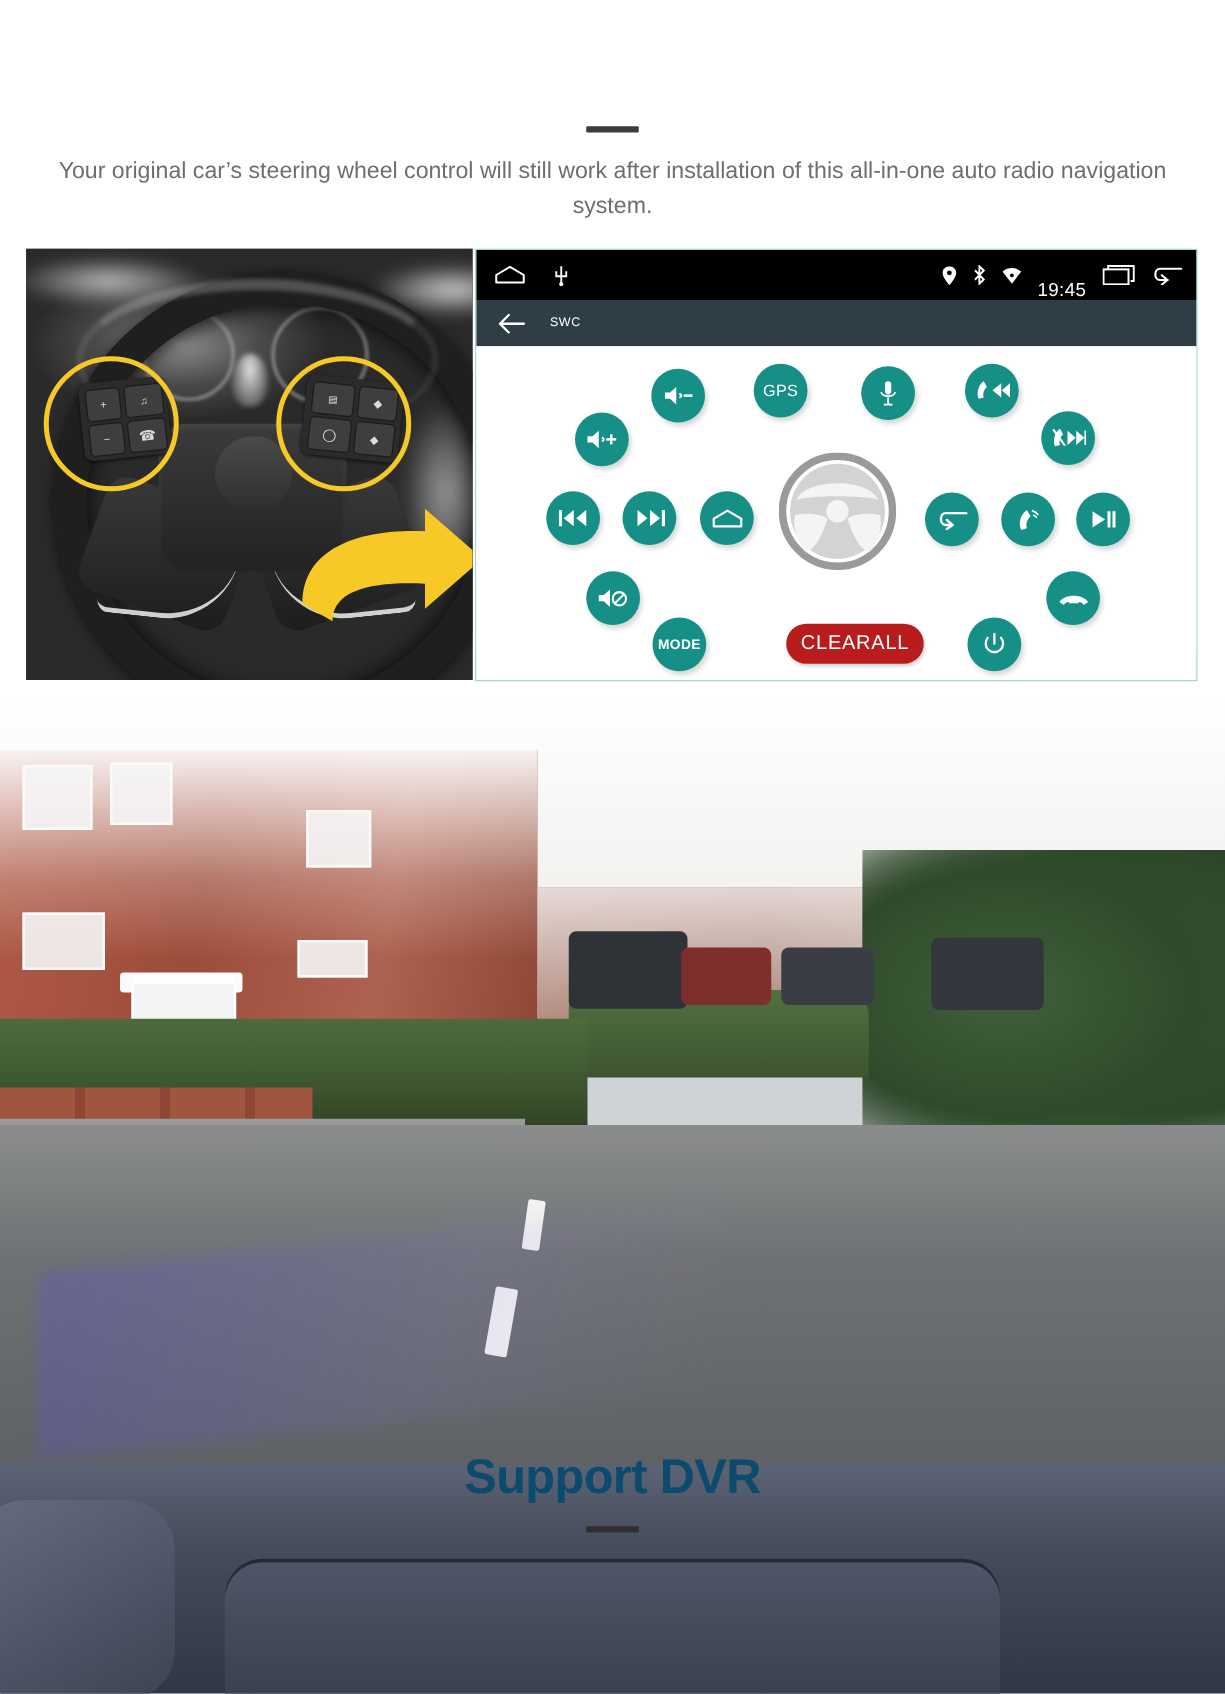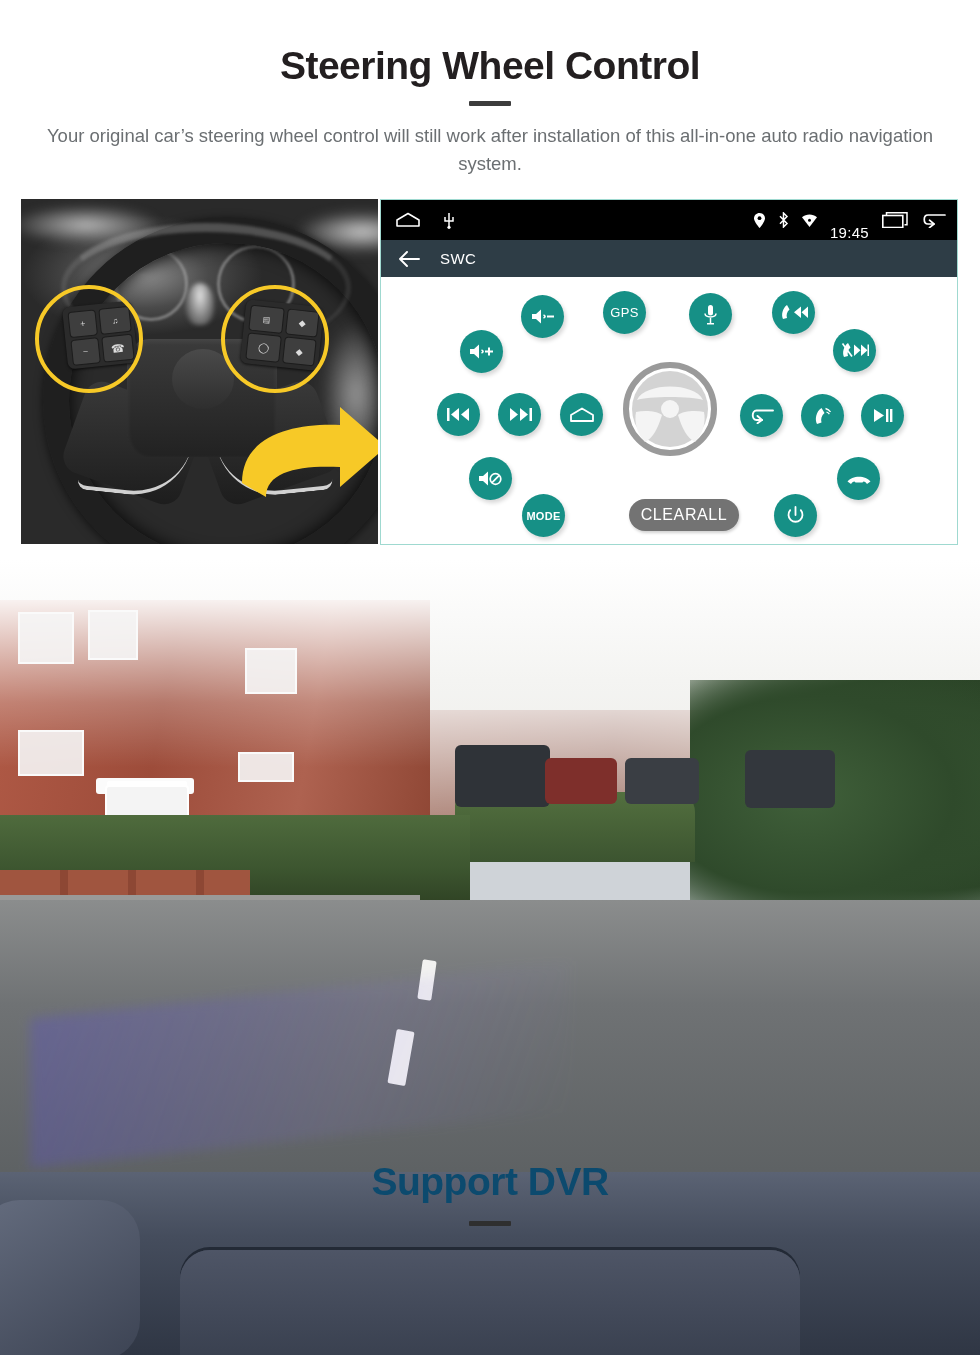--- a/index.html
+++ b/index.html
@@ -89,34 +89,34 @@
   .swc-screen{
     position:absolute;left:380px;top:199px;width:578px;height:346px;
     background:#fff;border:1px solid #9fd9d0;box-sizing:border-box;overflow:hidden;
   }
   .statusbar{position:absolute;left:0;top:0;width:578px;height:40px;background:#000;}
   .sb-left{position:absolute;left:14px;top:0;height:40px;display:flex;align-items:center;gap:22px;}
   .sb-right{position:absolute;right:12px;top:0;height:40px;display:flex;align-items:center;gap:13px;}
   .sb-time{color:#fff;font-size:15px;letter-spacing:.3px;margin-top:24px;}
   .appbar{position:absolute;left:0;top:40px;width:578px;height:37px;background:#2e3d46;
     display:flex;align-items:center;}
-  .appbar-title{color:#fff;font-size:15px;margin-left:20px;letter-spacing:.4px;}
+  .appbar-title{color:#fff;font-size:10px;margin-left:20px;letter-spacing:.4px;}
   .swc-canvas{position:absolute;left:0;top:77px;width:578px;height:244px;background:#fff;}
 
   .rbtn{
     position:absolute;border-radius:50%;background:#169086;
     display:flex;align-items:center;justify-content:center;
     box-shadow:2px 3px 4px rgba(0,0,0,.16);
     color:#fff;
   }
   .rbtn.sm{width:43px;height:43px;}
   .rbtn-label{font-size:11px;font-weight:bold;letter-spacing:.3px;color:#fff;}
   .rbtn svg{display:block;}
   .clearall{
-    position:absolute;background:#737373;color:#fff;border-radius:16px;
+    position:absolute;background:#b91c1c;color:#fff;border-radius:16px;
     font-size:16px;letter-spacing:.6px;display:flex;align-items:center;justify-content:center;
     box-shadow:1px 2px 3px rgba(0,0,0,.18);
   }
   .wheel-ico{position:absolute;}
 
   
   .dvr-section{position:absolute;left:0;top:560px;width:980px;height:795px;overflow:hidden;background:#cfd3d8;}
   
   .dvr-sky{position:absolute;left:0;top:0;width:980px;height:300px;
     background:linear-gradient(180deg,#ffffff 0%,#f4f4f2 40%,#e9e7e2 100%);}
@@ -159,21 +159,20 @@
   #dvrTitle{top:600px;color:#0c4a6e;}
   #dvrRule{top:661px;background:#2f2f2f;}
 </style>
 </head>
 <body>
 
 <div class="page">
 
   <div class="swc-section">
 
-    <div class="sec-title" id="swcTitle">Steering Wheel Control</div>
     <div class="title-rule" id="swcRule"></div>
     <div class="sec-sub" id="swcSub">Your original car’s steering wheel control will still work after installation of this all-in-one auto radio navigation system.</div>
 
     <div class="wheel-photo">
       <div class="wp-bg"></div>
       <div class="wp-dash1"></div>
       <div class="wp-dash2"></div>
       <div class="wp-dash3"></div>
       <div class="gauge g1"></div>
       <div class="gauge g2"></div>

